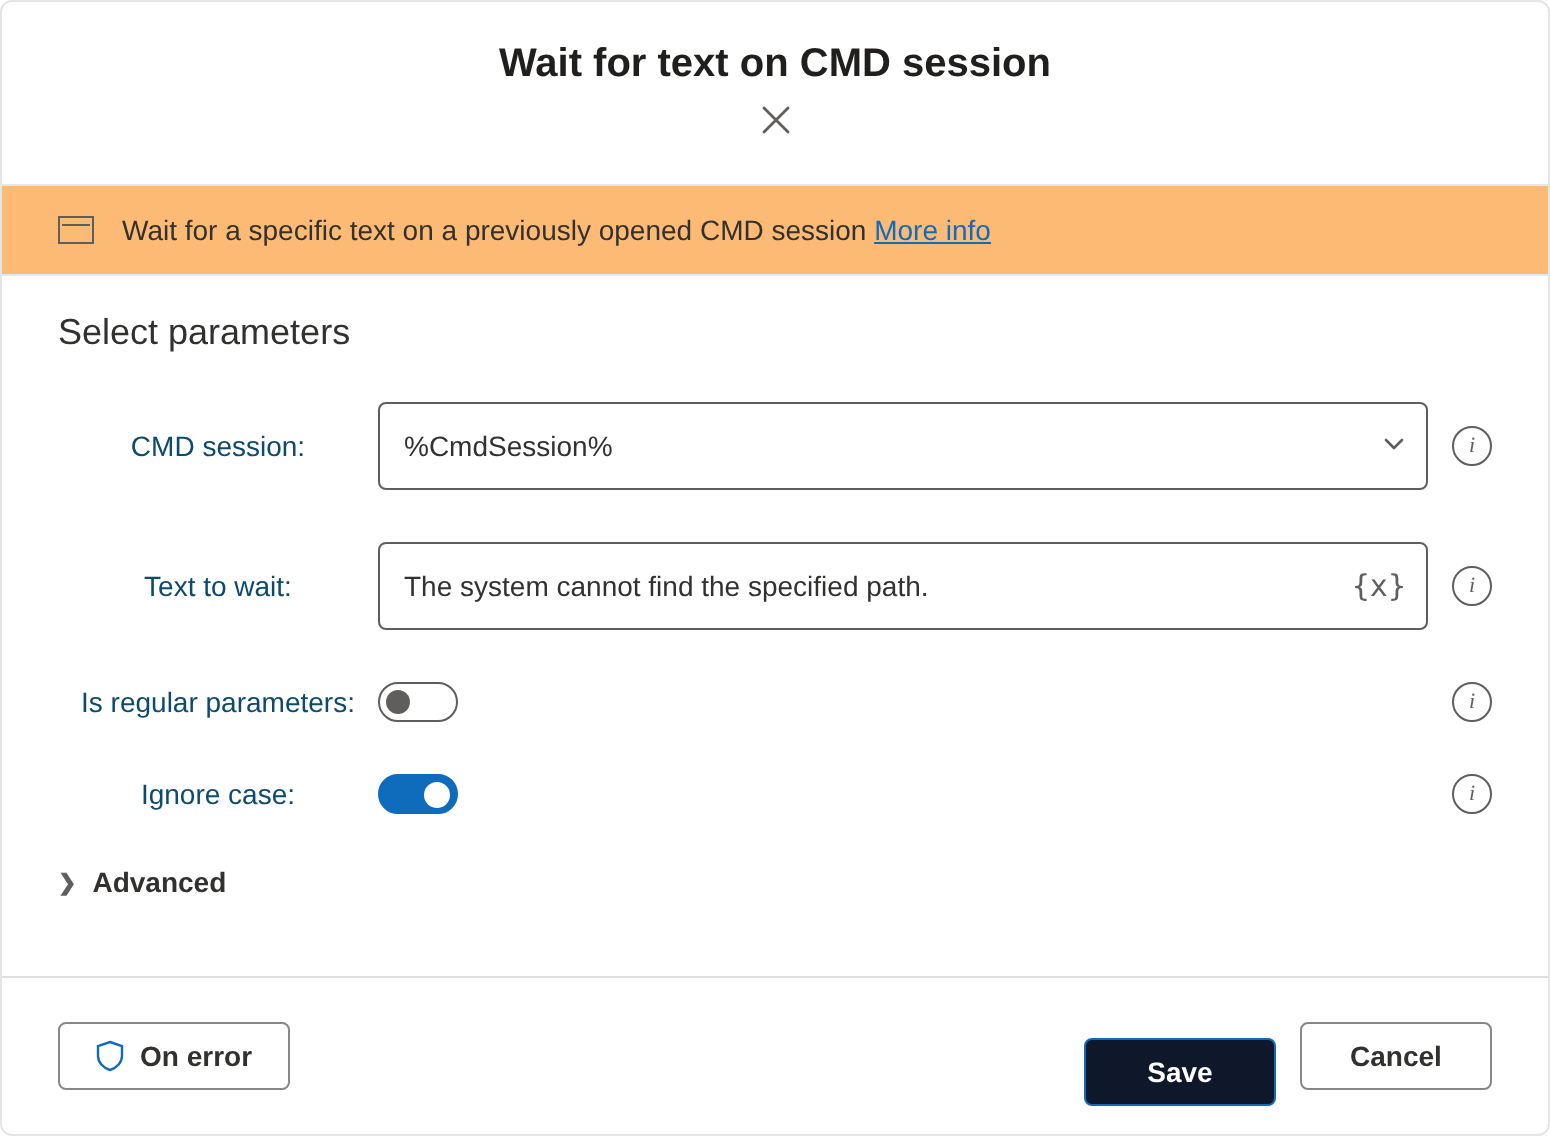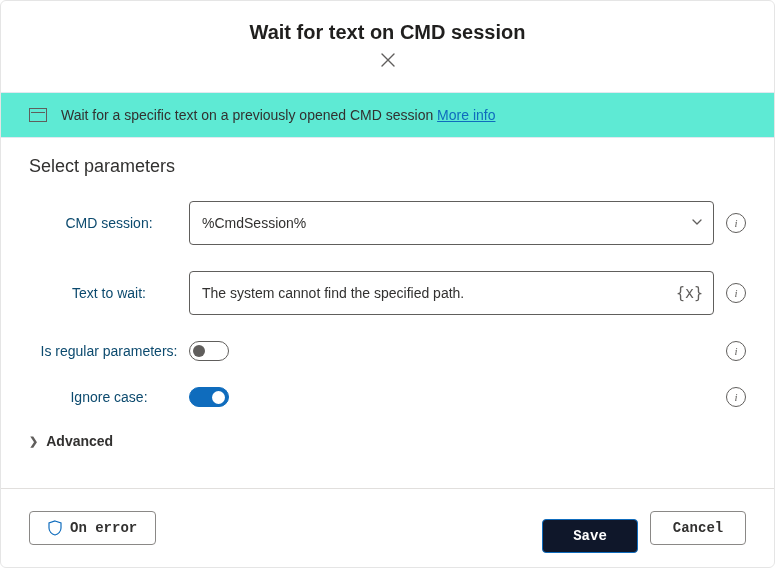--- a/index.html
+++ b/index.html
@@ -24,21 +24,21 @@
     padding: 20px 28px 16px 28px;
     flex-direction: column;
   }
   .titlebar h1 { font-size: 20px; font-weight: 600; color: #201f1e; }
   .close-btn {
     width: 32px; height: 32px;
     display: flex; align-items: center; justify-content: center;
     cursor: pointer; color: #605e5c;
   }
   .info-banner {
-    background: #5eead4;
+    background: #fdba74;
     border-top: 1px solid #e1e8f0;
     border-bottom: 1px solid #e1e8f0;
     padding: 14px 28px;
     display: flex;
     align-items: center;
     gap: 14px;
     font-size: 14px;
   }
   .info-banner .banner-icon {
     width: 18px; height: 14px; flex: none;
@@ -120,21 +120,21 @@
     padding: 14px 28px;
     display: flex;
     align-items: center;
     gap: 12px;
   }
   .btn {
     height: 34px; padding: 0 18px;
     border-radius: 4px; font-size: 14px; font-weight: 600;
     cursor: pointer; display: flex; align-items: center; gap: 8px;
     border: 1px solid #8a8886; background: #fff; color: #323130;
-    min-width: 96px; justify-content: center; font-family: Liberation Mono, monospace;
+    min-width: 96px; justify-content: center;
   }
   .btn.primary { background: #0f172a; border-color: #0f6cbd; color: #fff; margin-top: 16px; }
   .spacer { flex: 1; }
   .shield-icon { width: 14px; height: 16px; }
 </style>
 </head>
 <body>
 
 <div class="titlebar">
   <h1>Wait for text on CMD session</h1>

